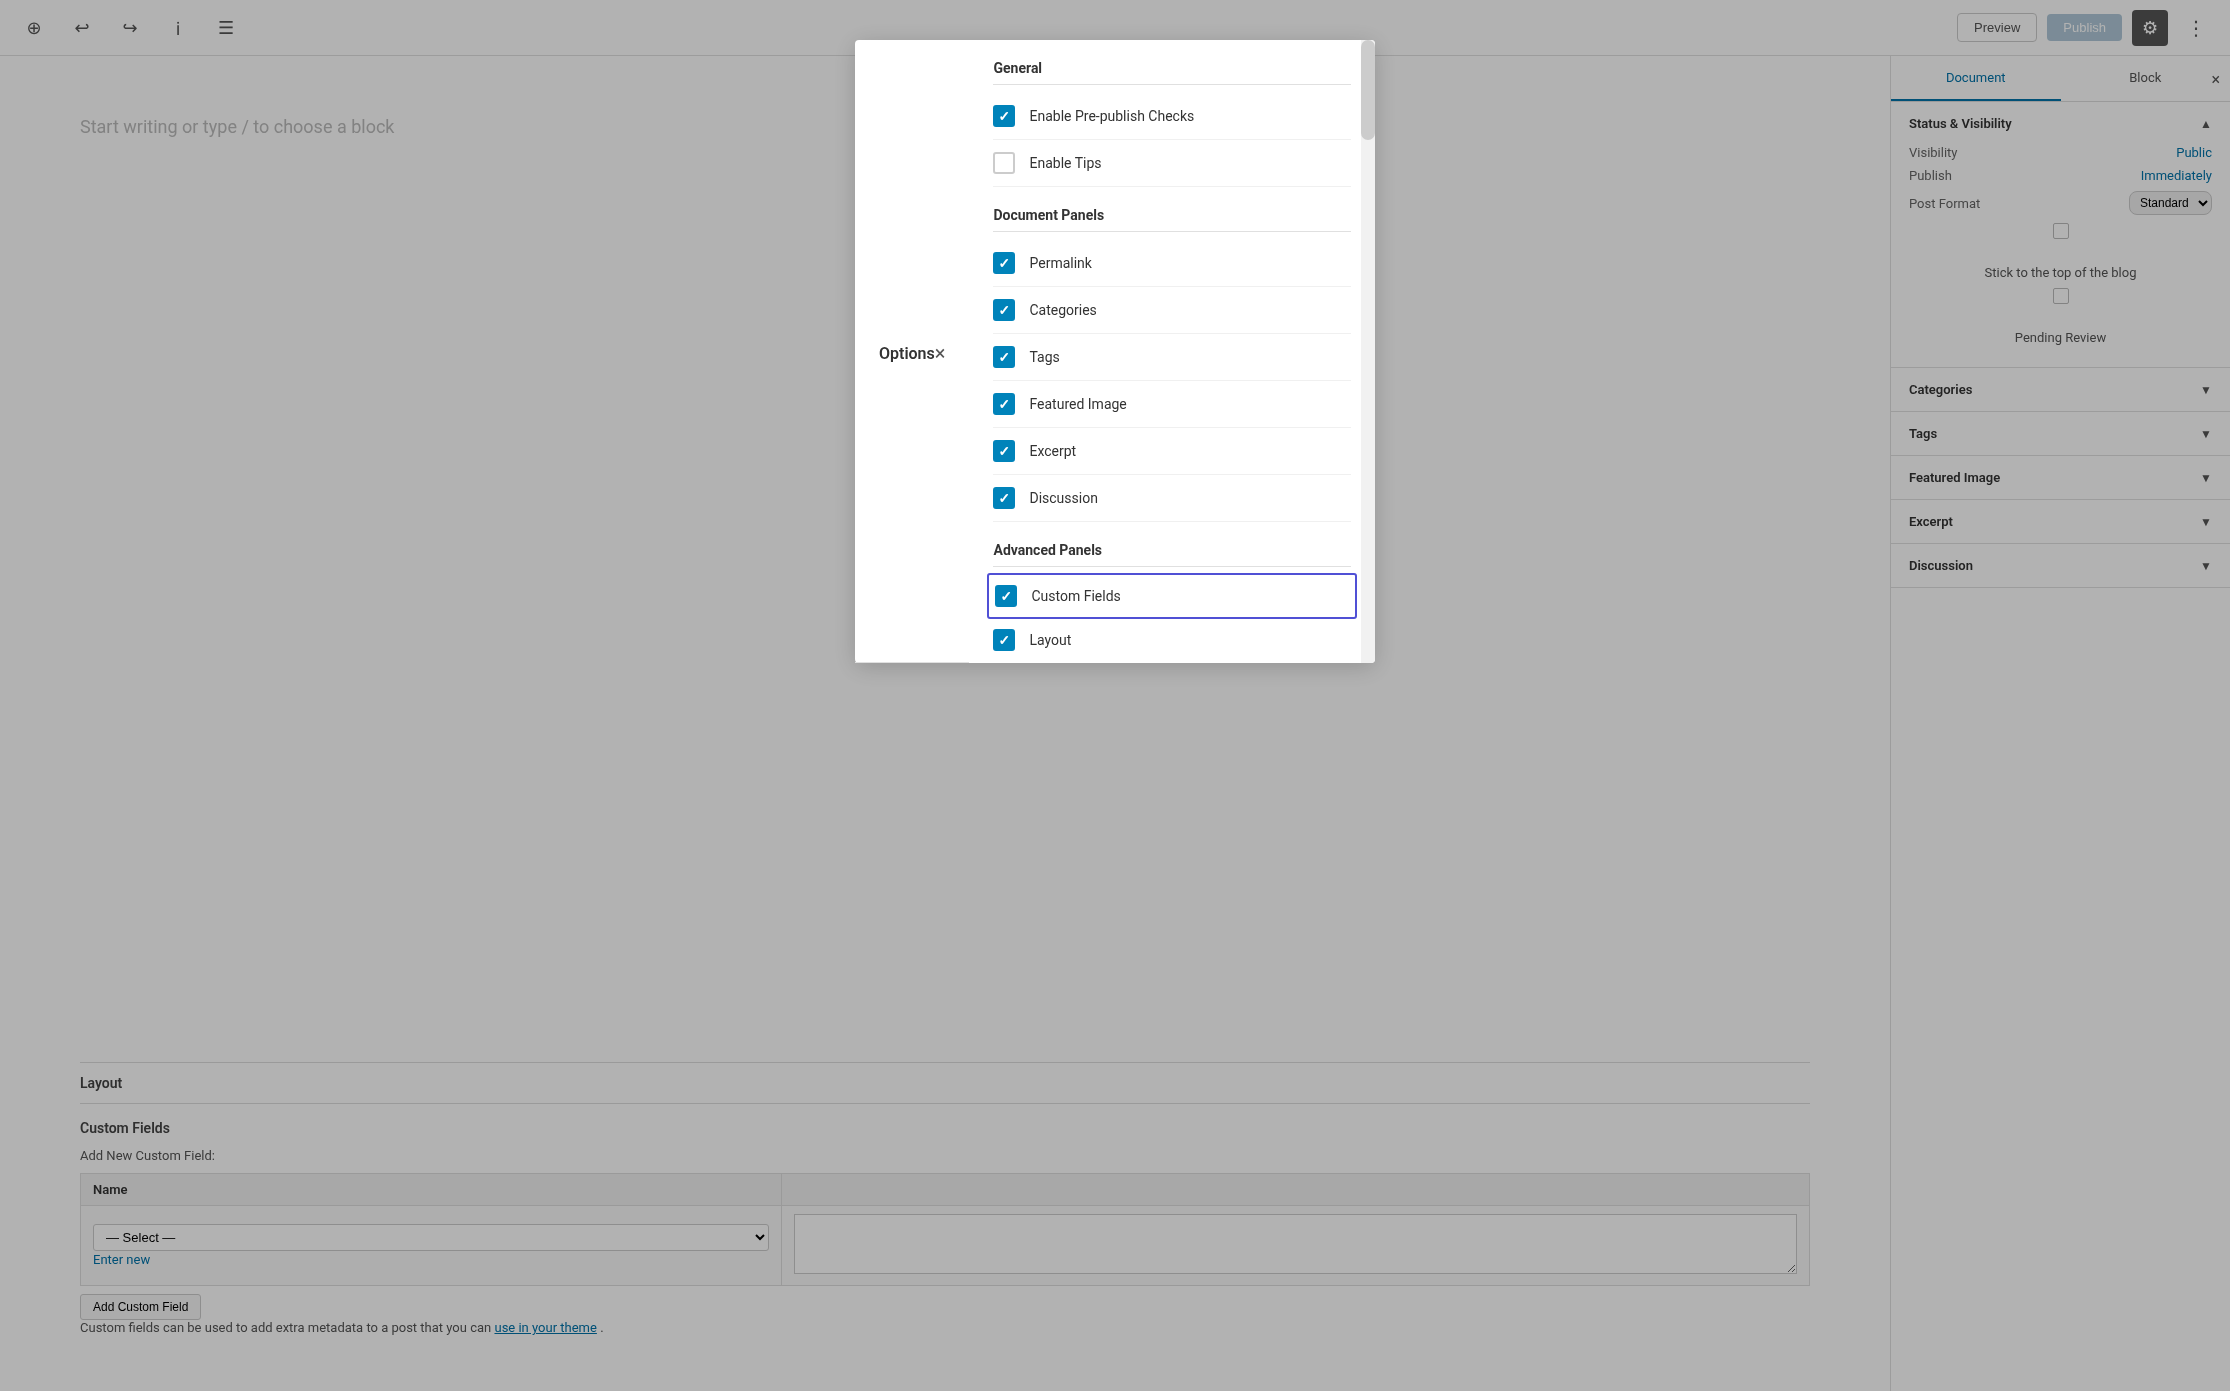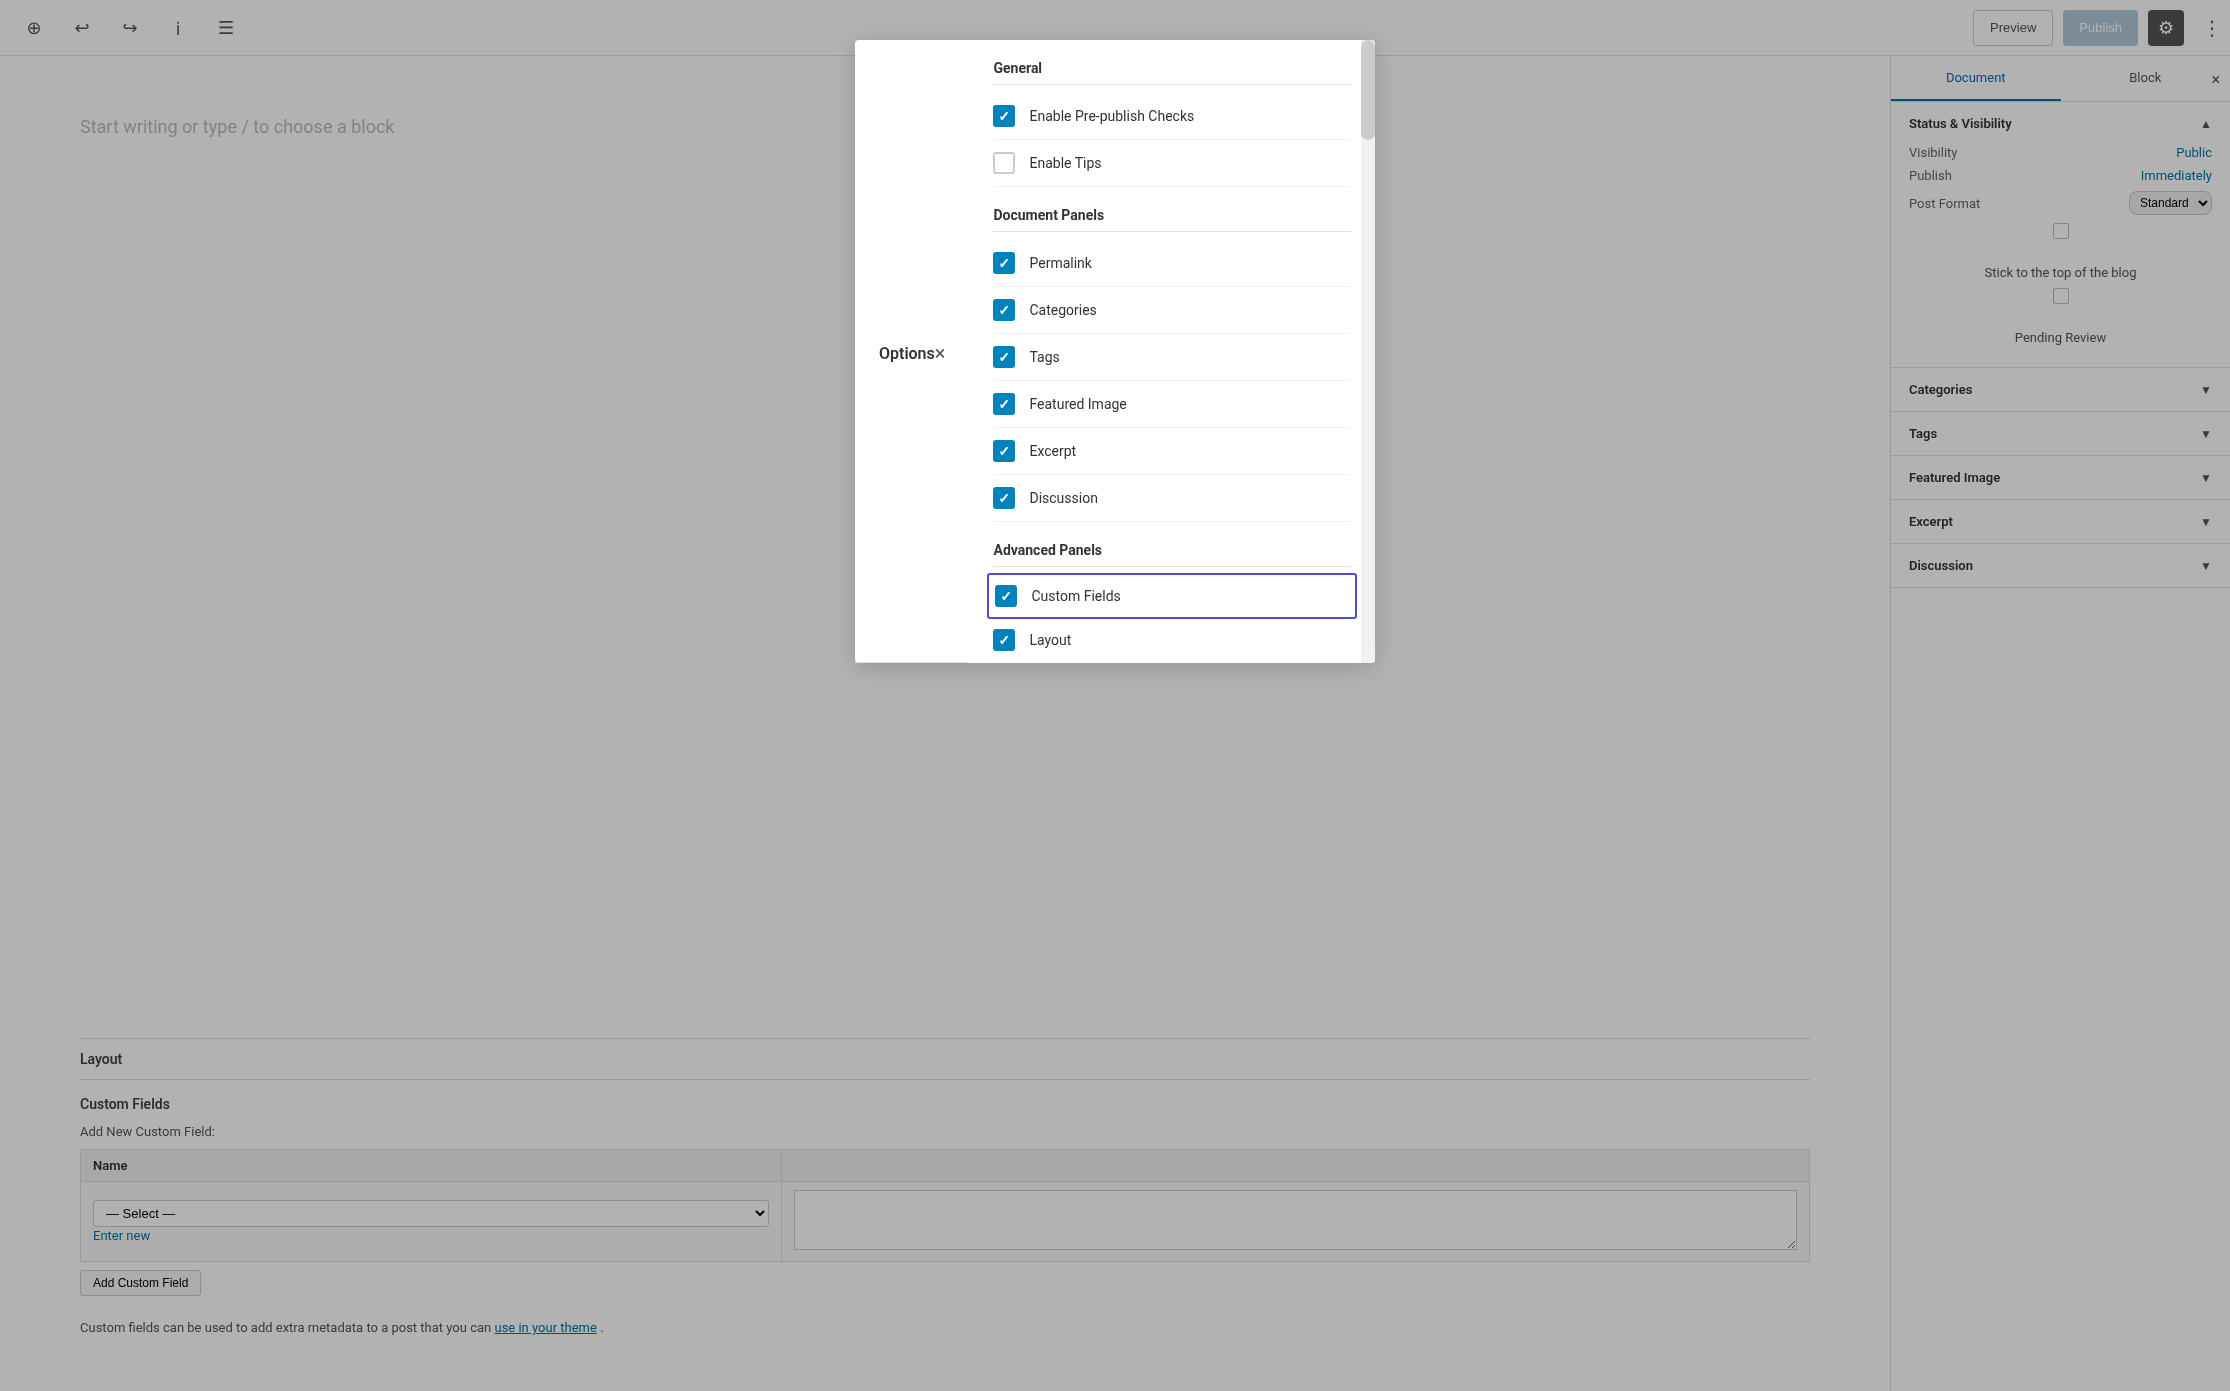--- a/index.html
+++ b/index.html
@@ -34,22 +34,23 @@
       display: flex;
       align-items: center;
       justify-content: center;
       border-radius: 4px;
       cursor: pointer;
       color: #555;
       font-size: 18px;
     }
     .toolbar-right {
       position: absolute;
-      right: 0;
-      display: flex;
+      right: 16px;
+      display: flex;
+      align-items: center;
       gap: 10px;
     }
     .btn-preview {
       padding: 6px 16px;
       border: 1px solid #ccc;
       border-radius: 4px;
       background: #fff;
       color: #555;
       cursor: pointer;
       font-size: 13px;
@@ -170,21 +171,21 @@
       border: 1px solid #ccc;
       border-radius: 3px;
       padding: 5px 12px;
       font-size: 12px;
       cursor: pointer;
       margin-top: 8px;
     }
     .custom-fields-note {
       font-size: 13px;
       color: #555;
-      margin-top: 24px;
+      margin-top: 0;
     }
     .custom-fields-note a {
       color: #0073aa;
     }
     .layout-section {
       border-top: 1px solid #ddd;
       padding: 12px 0;
     }
     .layout-title {
       font-size: 14px;

